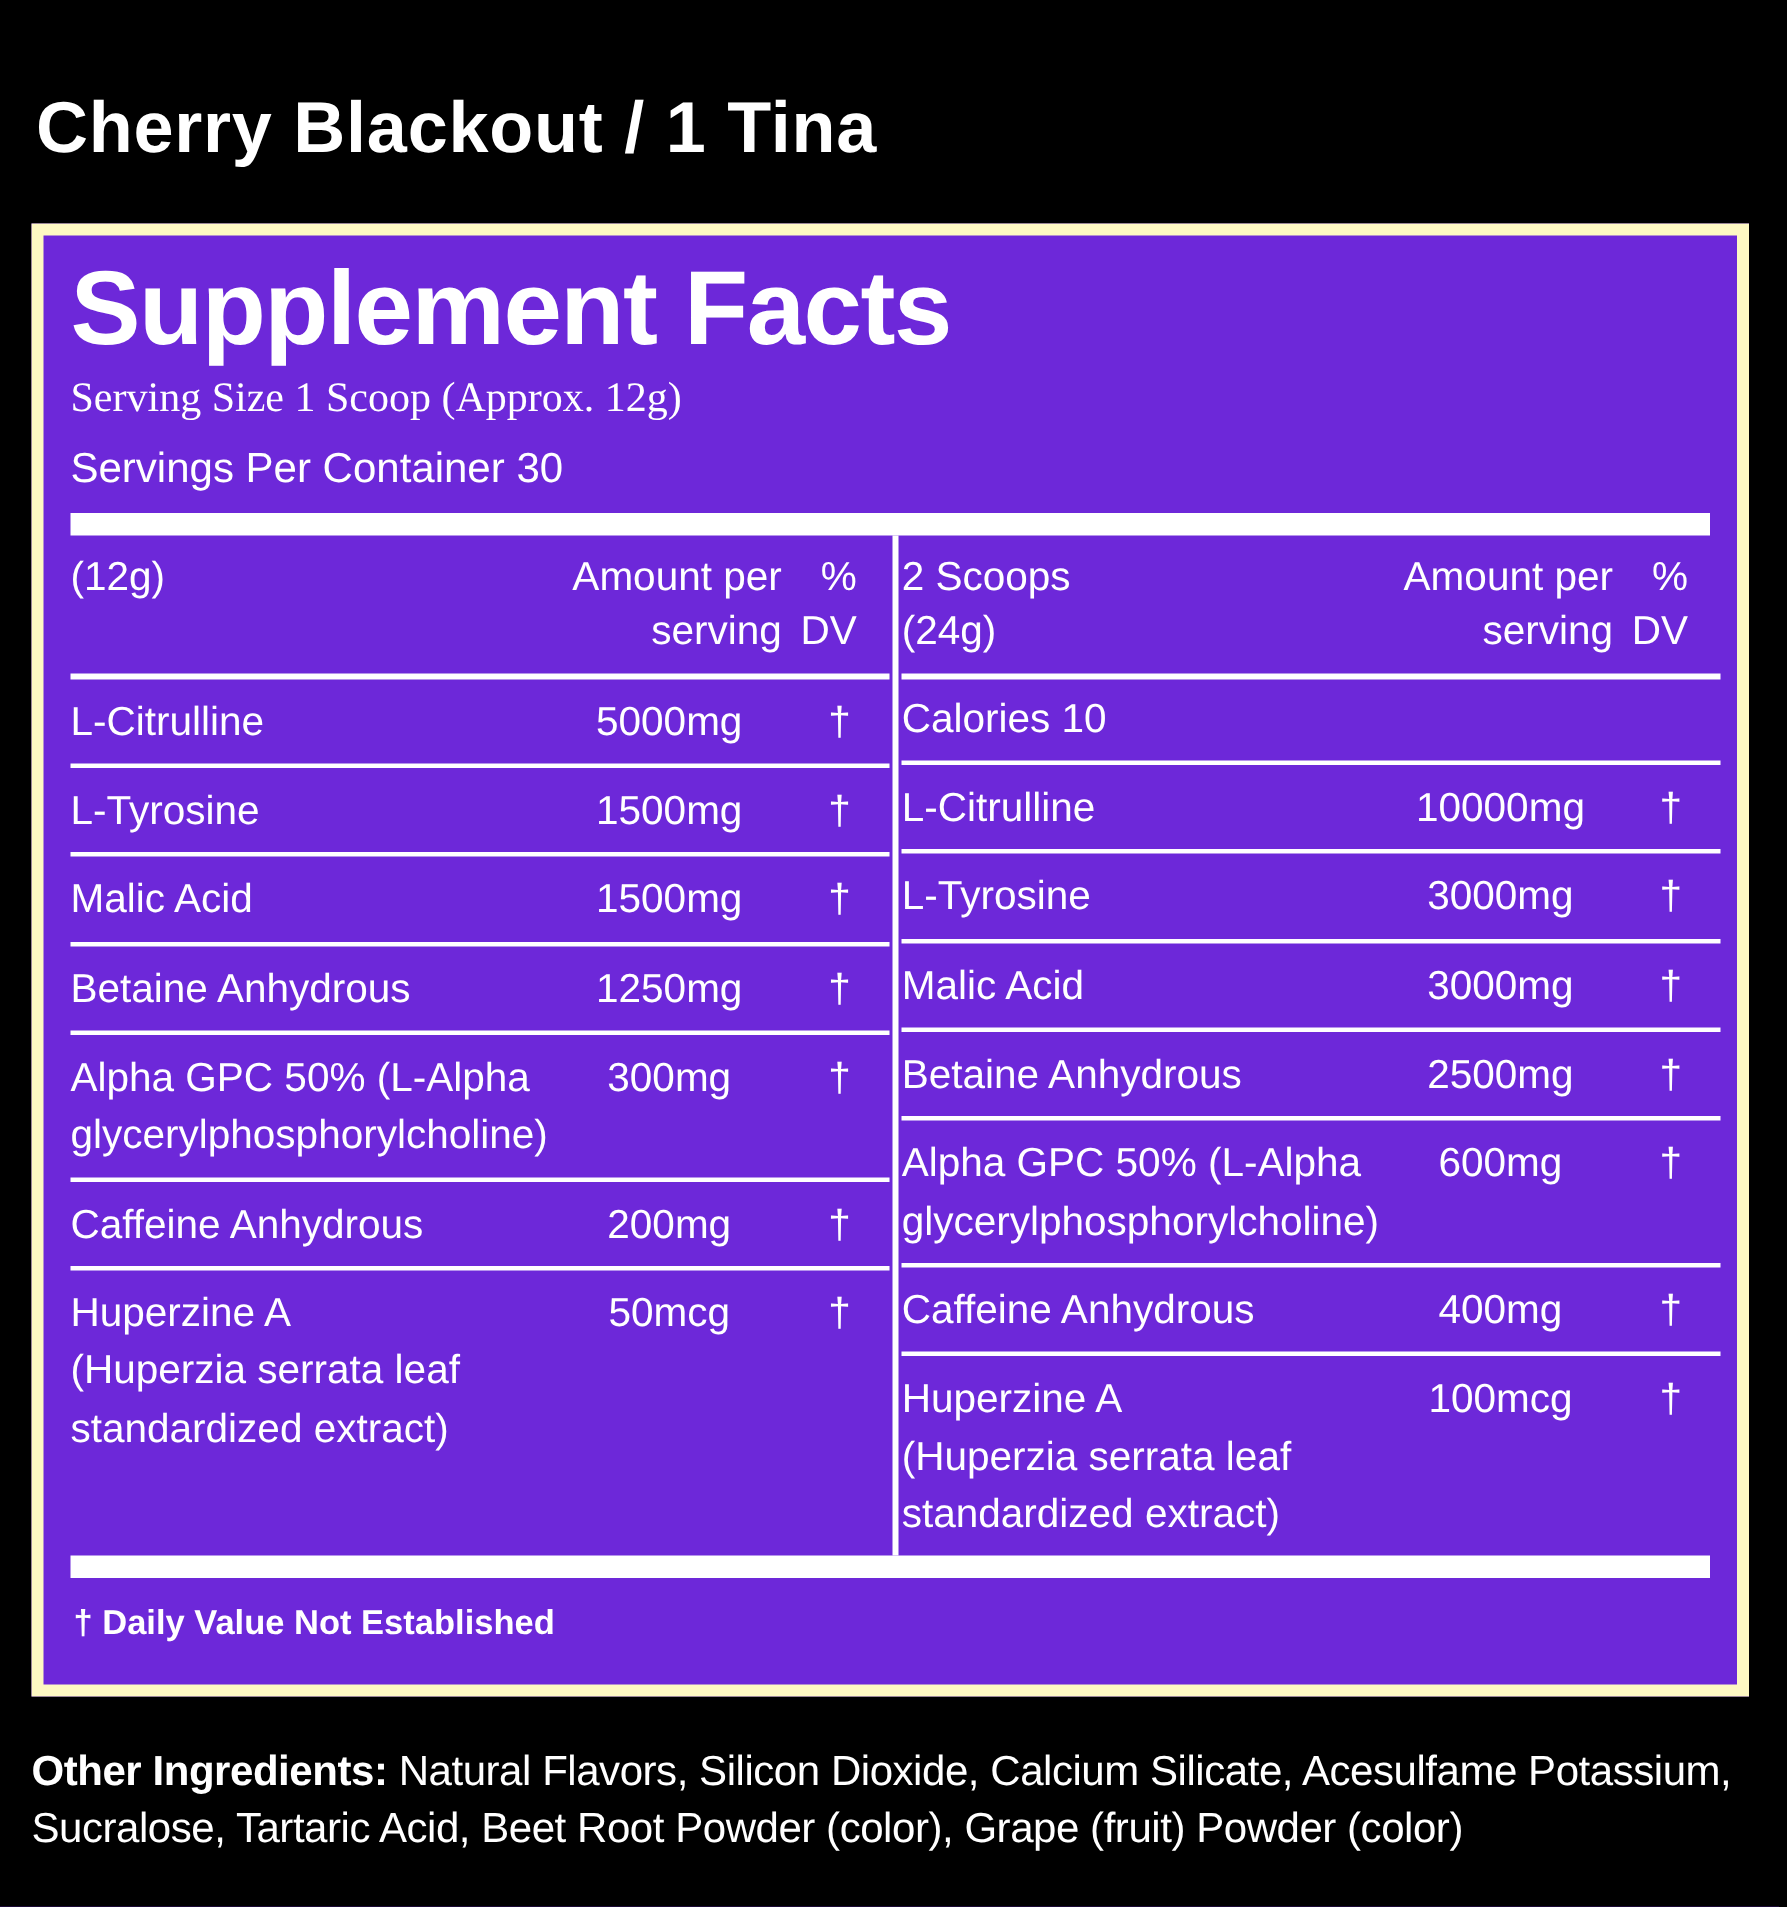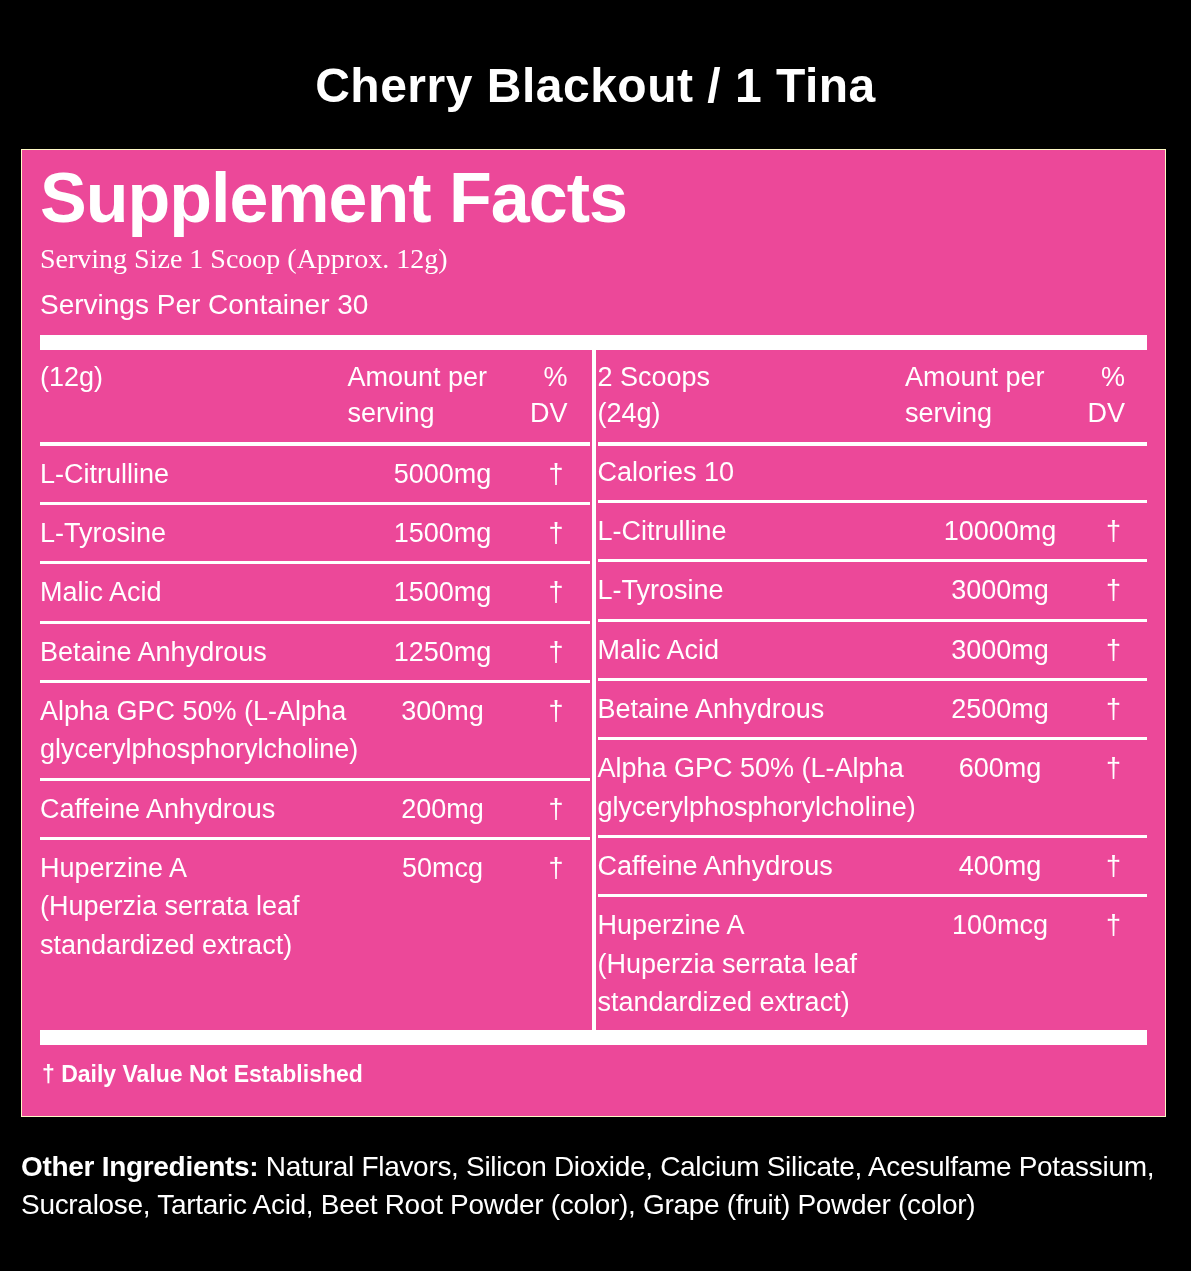--- a/index.html
+++ b/index.html
@@ -8,27 +8,26 @@
     width: 1191px;
     min-height: 1271px;
     color: #ffffff;
     font-family: "Liberation Sans", "DejaVu Sans", sans-serif;
   }
   .page-title {
     font-size: 48px;
     font-weight: bold;
     padding: 58px 24px 0 24px;
     letter-spacing: 0.5px;
-    text-align: center;
   }
   .panel {
     margin: 36px 25px 0 21px;
-    border: 1px solid #fef9c3;
+    border: 8px solid #fef9c3;
     padding: 12px 18px 16px 18px;
-    background: #ec4899;
+    background: #6d28d9;
   }
   .sf-title {
     font-size: 70px;
     font-weight: bold;
     letter-spacing: -1px;
     line-height: 1.04;
   }
   .serving-line { font-size: 28px; margin-top: 8px; font-family: Liberation Serif, serif; }
   .servings-line { font-size: 28px; margin-top: 14px; margin-bottom: 14px; }
   .thick-bar { height: 15px; background: #ffffff; }
@@ -37,21 +36,21 @@
   .col-divider { width: 4px; background: #ffffff; flex: 0 0 auto; margin: 0 2px; }
   .col-header {
     display: flex;
     align-items: flex-start;
     font-size: 27px;
     line-height: 1.35;
     padding: 9px 0 10px 0;
     border-bottom: 4px solid #ffffff;
   }
   .col-header .h-serving { flex: 1 1 auto; }
-  .col-header .h-amount { flex: 0 0 170px; text-align: left; }
+  .col-header .h-amount { flex: 0 0 170px; text-align: right; }
   .col-header .h-dv { flex: 0 0 72px; text-align: right; padding-right: 22px; }
   .col-header span { display: block; }
   .row {
     display: flex;
     align-items: flex-start;
     font-size: 27px;
     line-height: 1.42;
     padding: 9px 0;
   }
   .row + .row { border-top: 3px solid #ffffff; }

